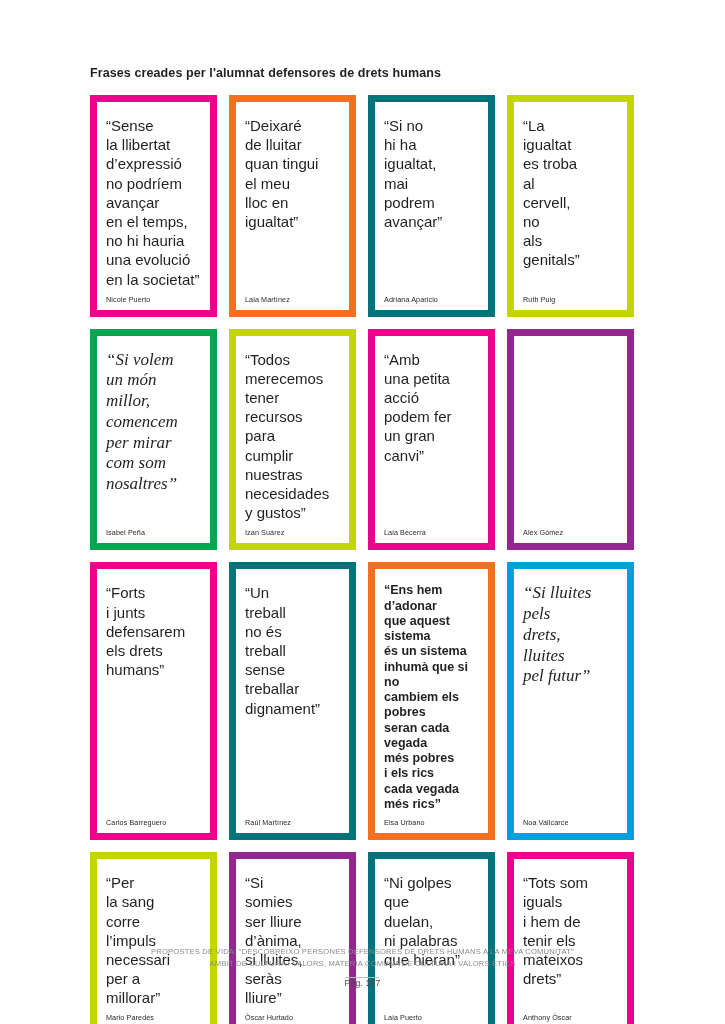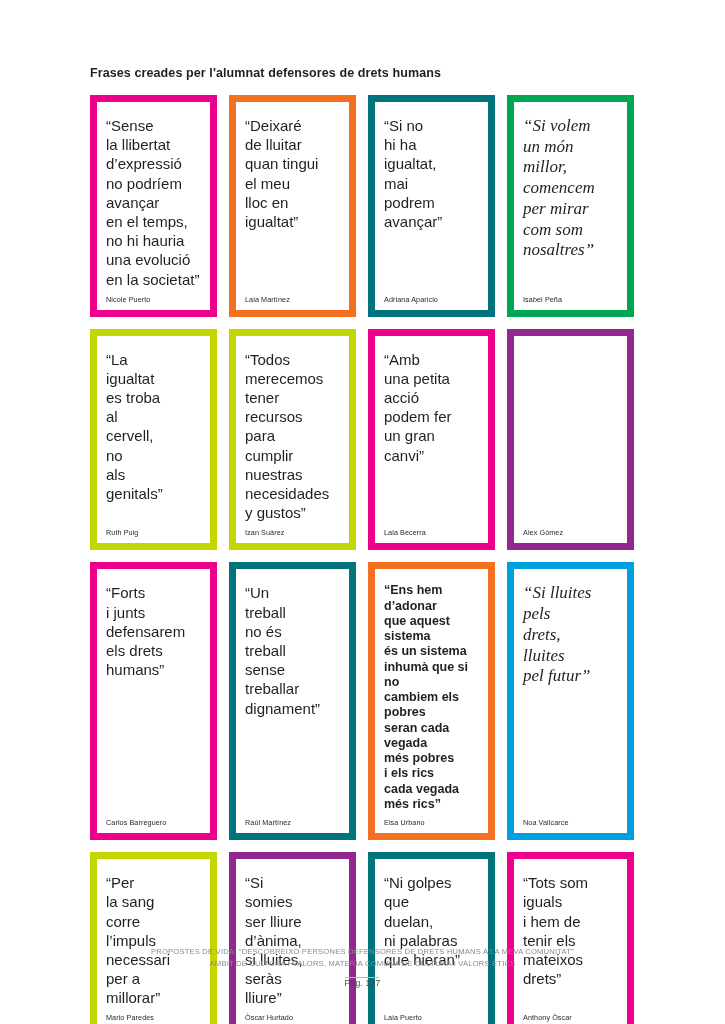--- a/index.html
+++ b/index.html
@@ -140,41 +140,41 @@
     </div>
     <div class="card row-0" style="border-color: rgb(0, 116, 122);">
       <div class="quote">“Si no
 hi ha
 igualtat,
 mai
 podrem
 avançar”</div>
       <div class="author">Adriana Aparicio</div>
     </div>
-    <div class="card row-1" style="border-color: rgb(0, 166, 81);">
-      <div class="quote script">“Si volem
-un món
-millor,
-comencem
-per mirar
-com som
-nosaltres”</div>
-      <div class="author">Isabel Peña</div>
-    </div>
-
     <div class="card row-0" style="border-color: rgb(196, 214, 0);">
       <div class="quote">“La
 igualtat
 es troba
 al
 cervell,
 no
 als
 genitals”</div>
       <div class="author">Ruth Puig</div>
+    </div>
+
+    <div class="card row-1" style="border-color: rgb(0, 166, 81);">
+      <div class="quote script">“Si volem
+un món
+millor,
+comencem
+per mirar
+com som
+nosaltres”</div>
+      <div class="author">Isabel Peña</div>
     </div>
     <div class="card row-1" style="border-color: rgb(196, 214, 0);">
       <div class="quote">“Todos
 merecemos
 tener
 recursos
 para
 cumplir
 nuestras
 necesidades

